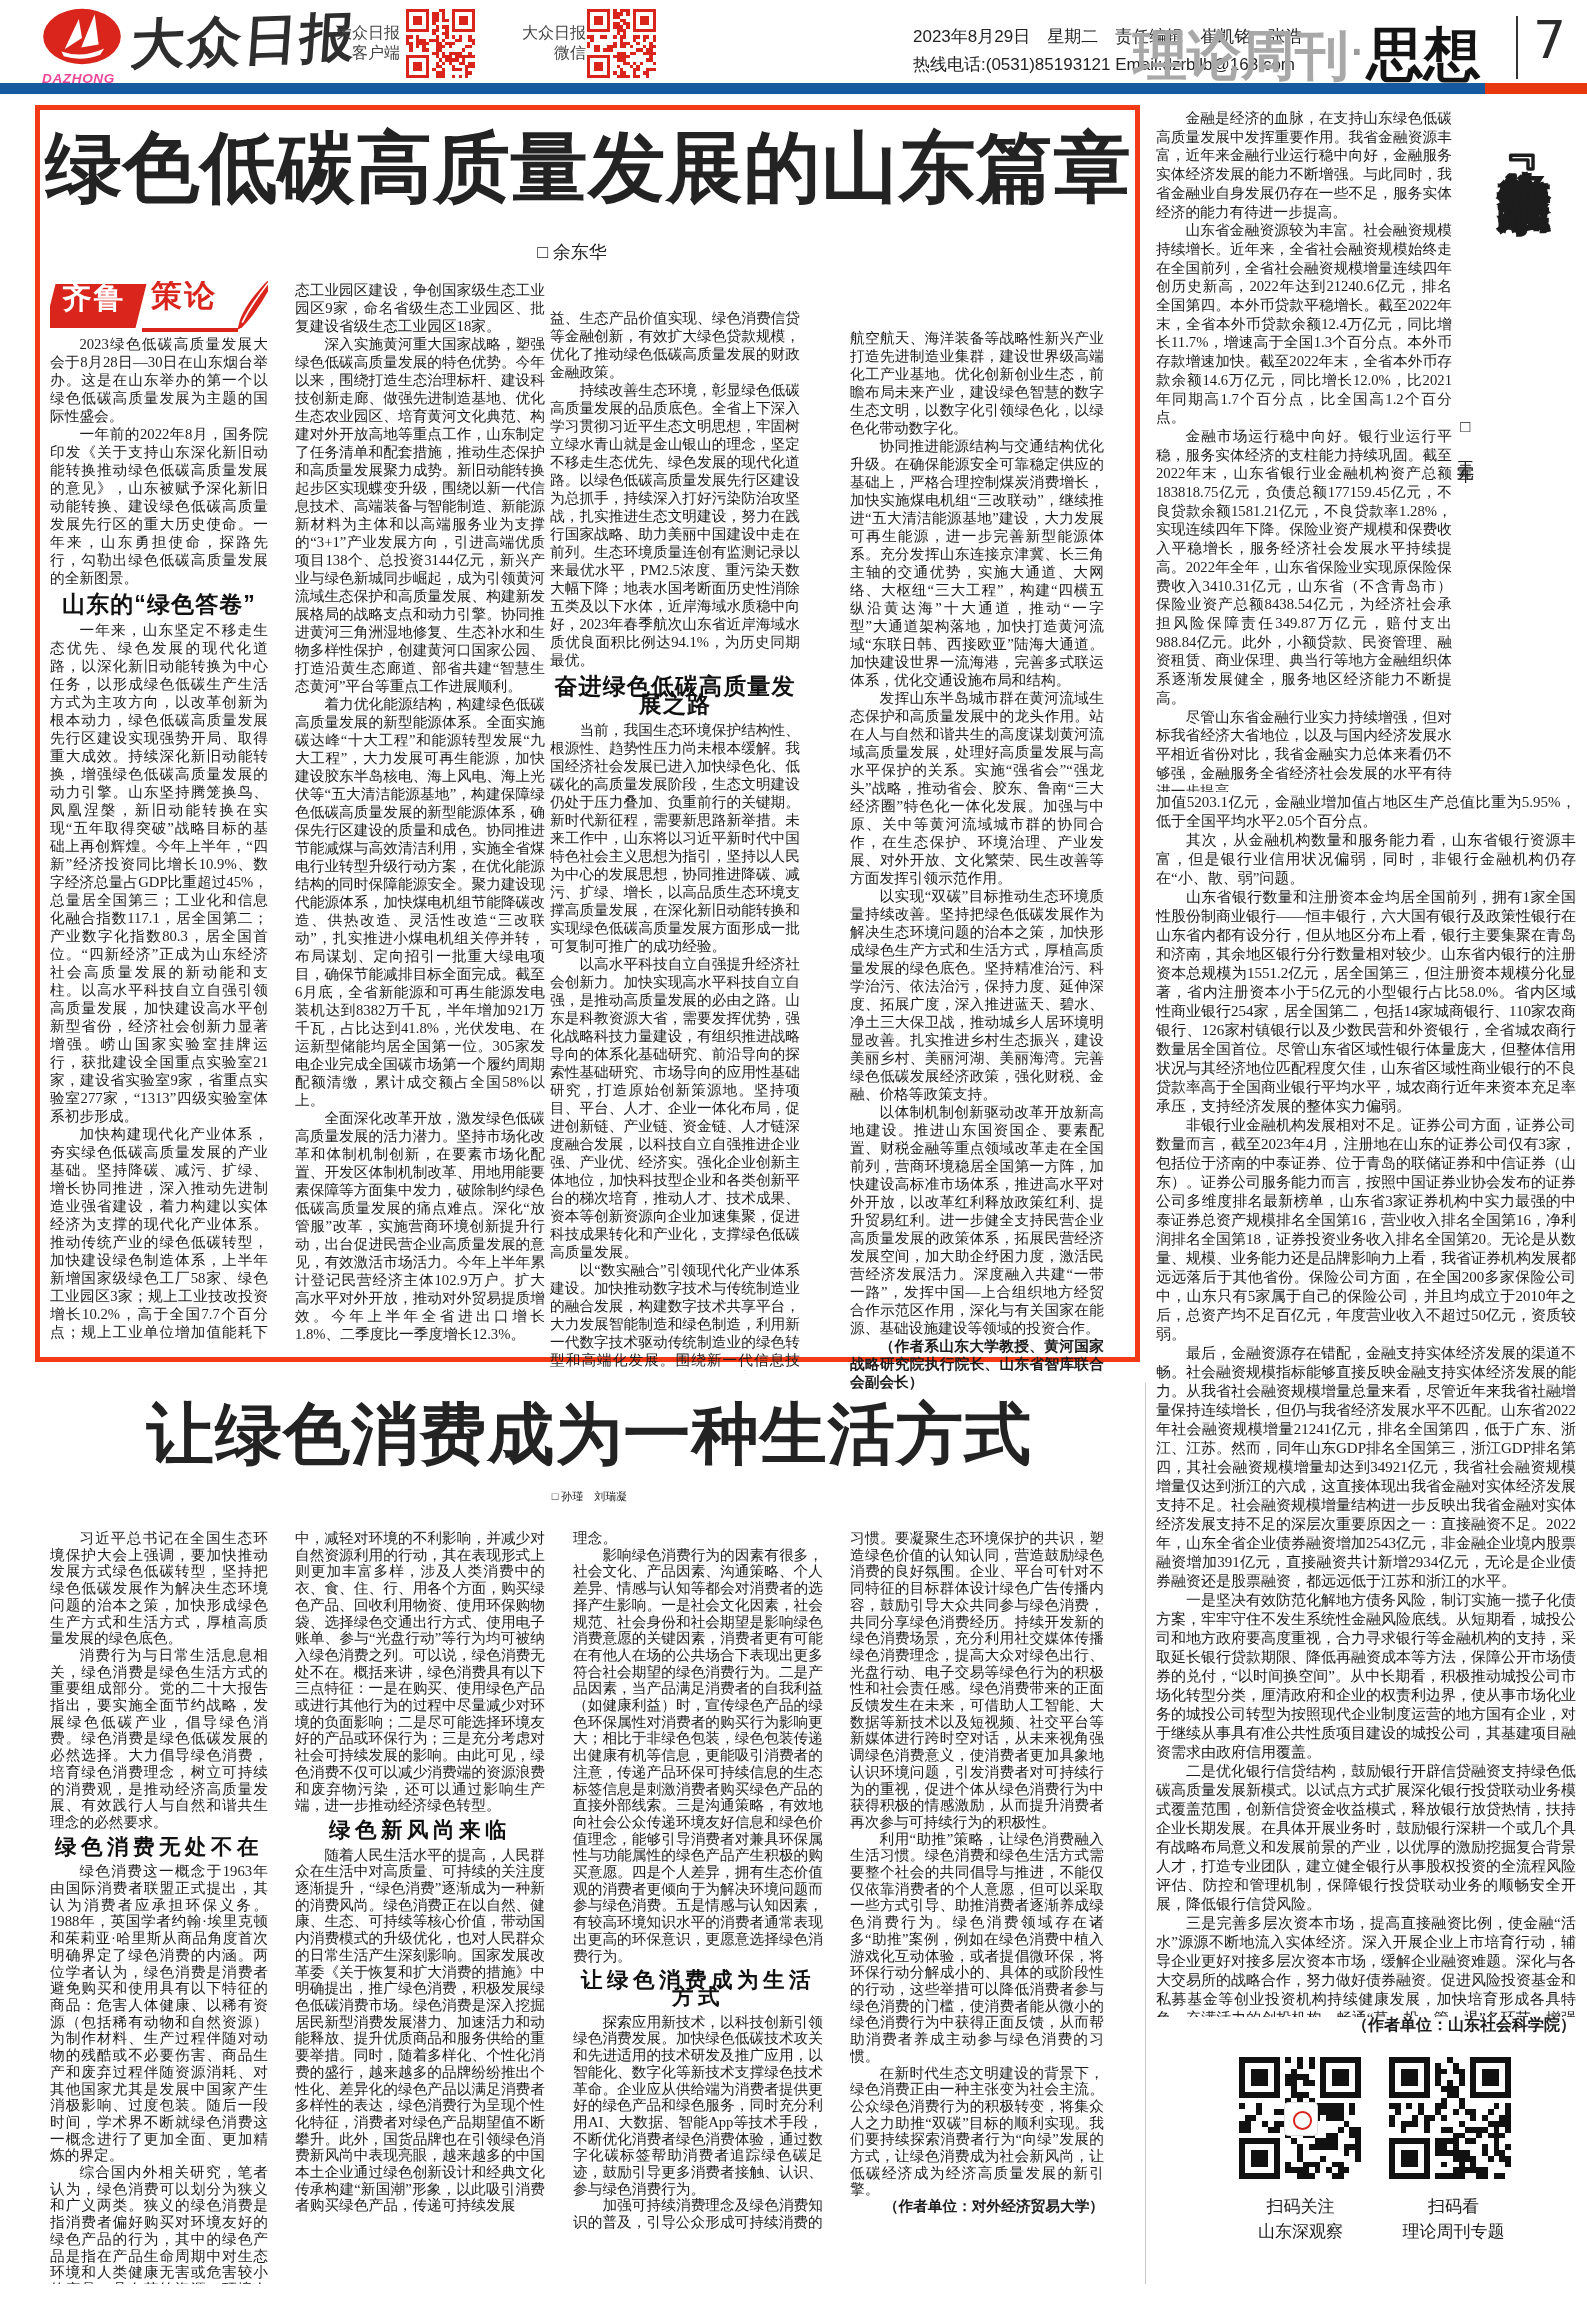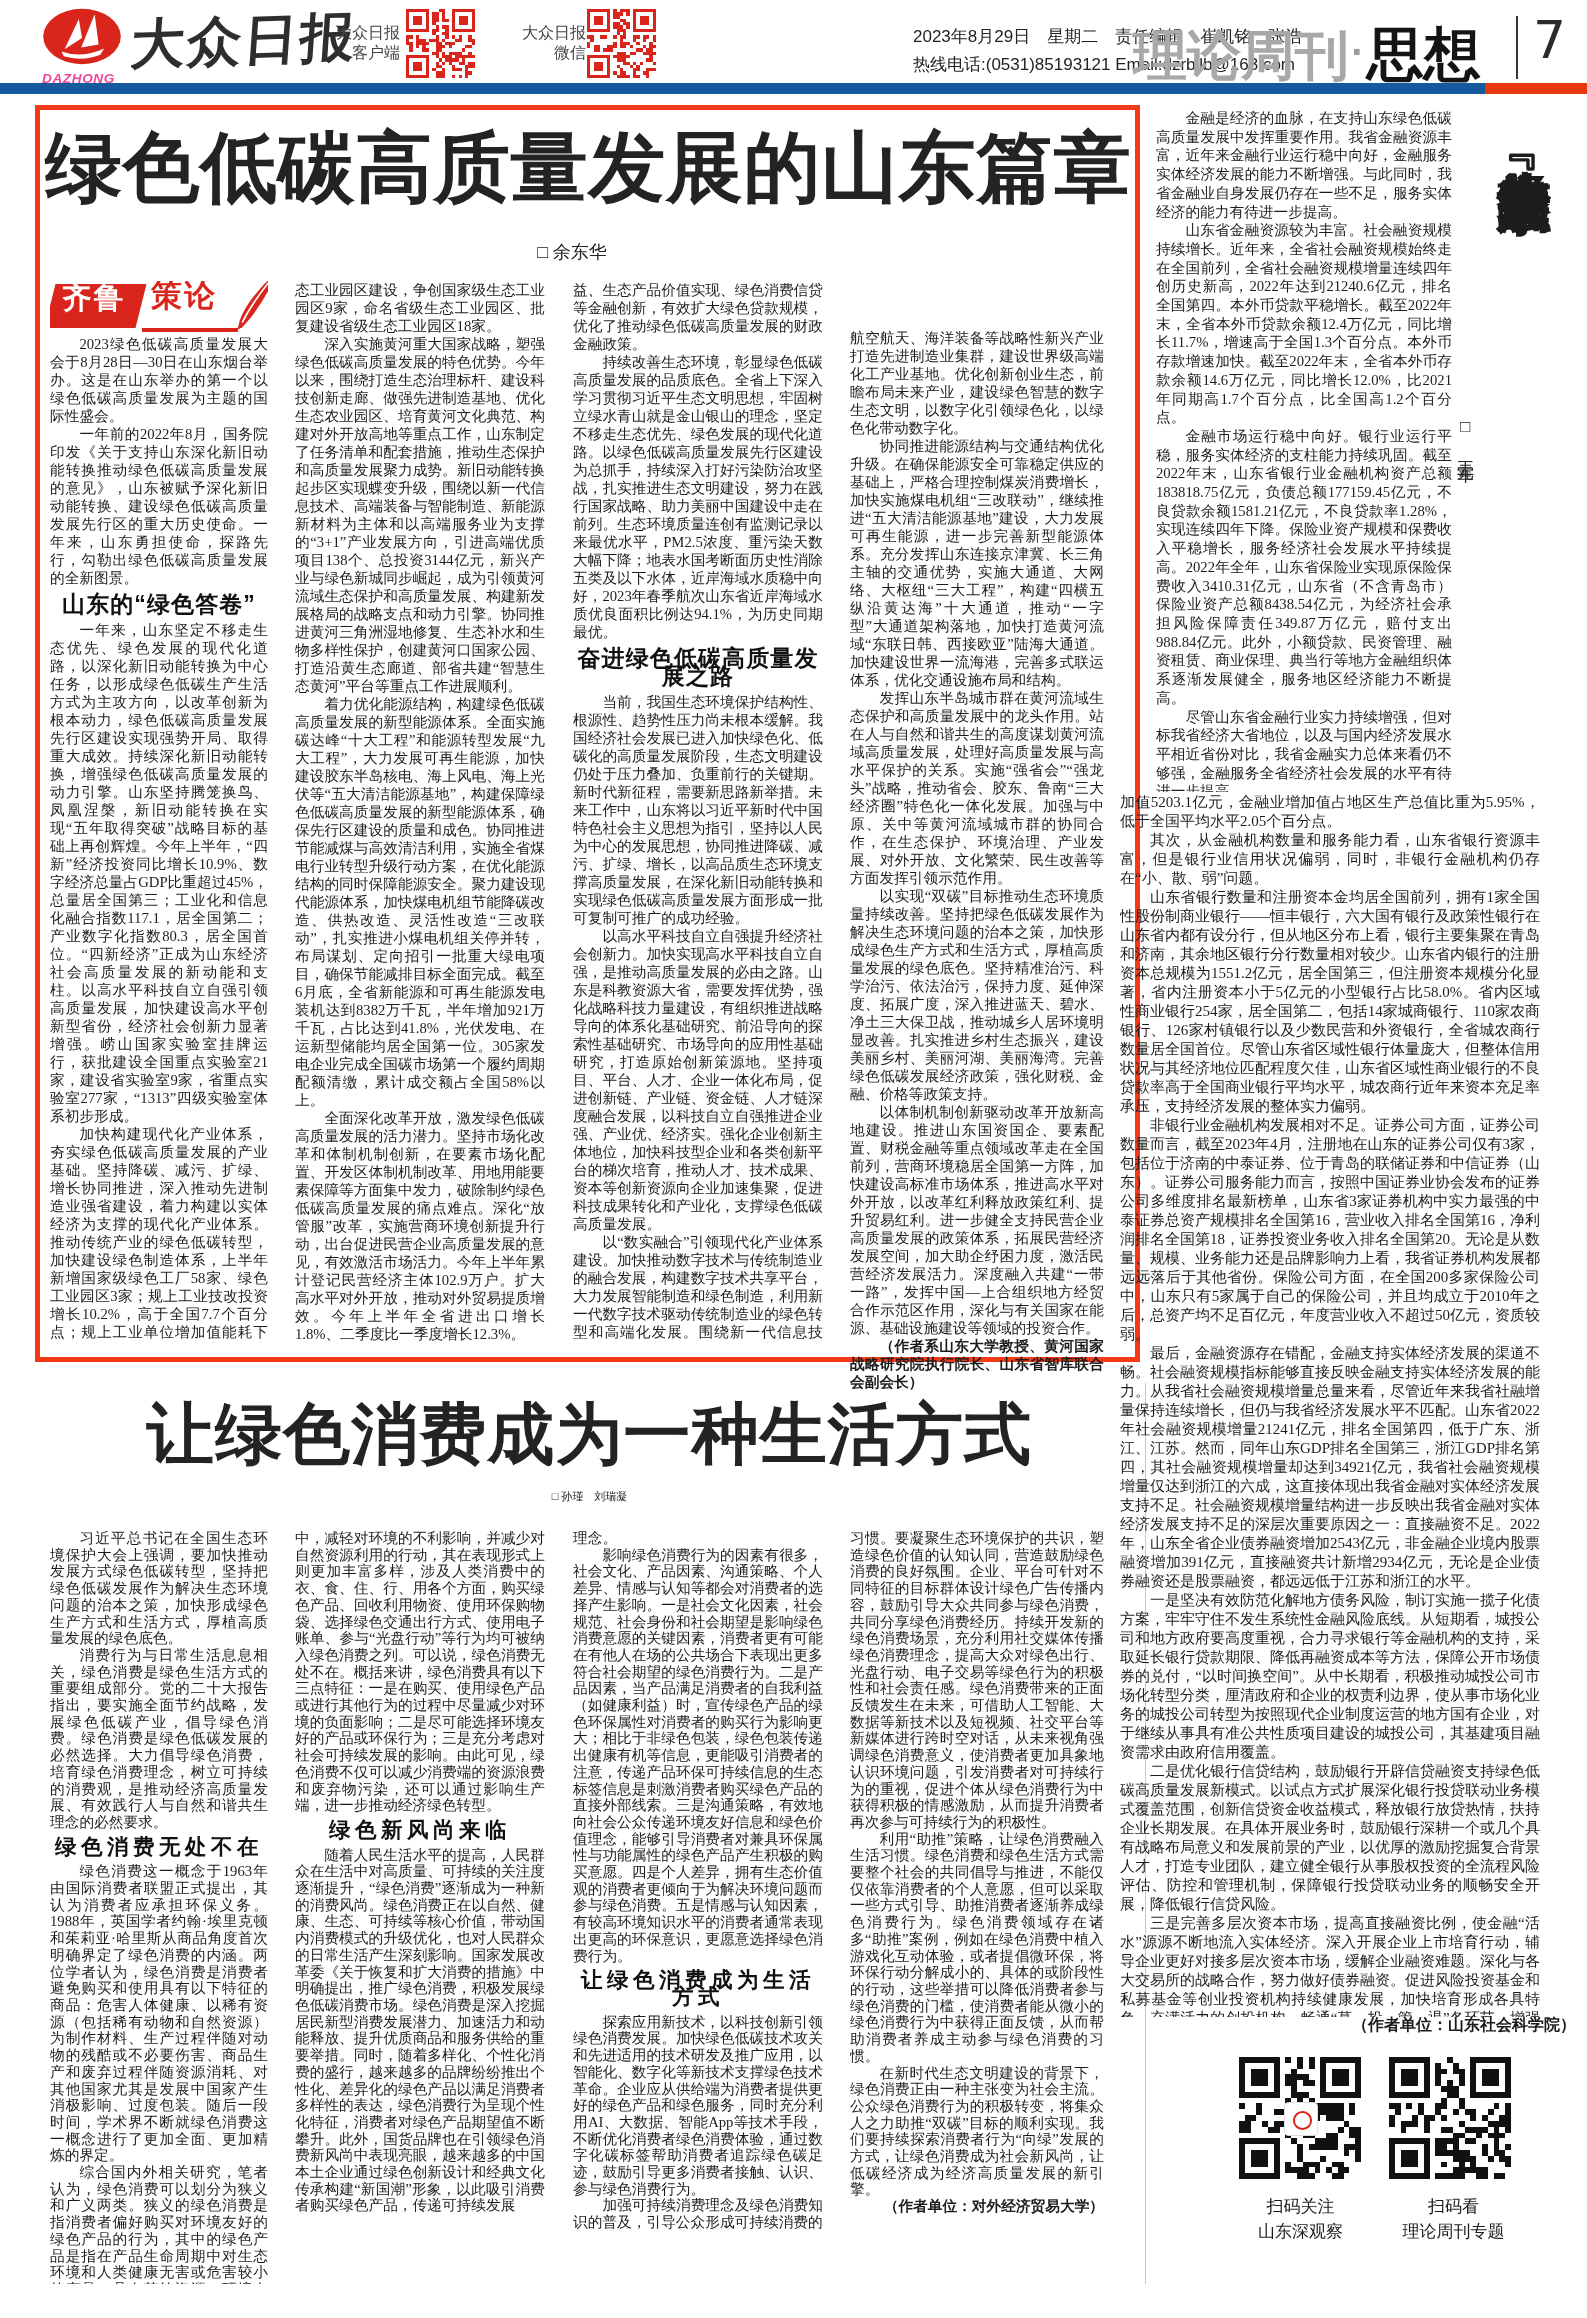--- a/index.html
+++ b/index.html
@@ -39,38 +39,38 @@
   
   .col{position:absolute;overflow:hidden;text-align:justify;}
   .col p{margin:0;text-indent:2em;}
   .col p.cont{text-indent:0;}
   .col h3{margin:8px 0 8px 0;text-align:center;font-size:23px;color:#111;font-family:"Liberation Sans",sans-serif;}
   .col .attr{font-weight:bold;text-indent:2em;}
   .col .attr-r{font-weight:bold;text-align:right;text-indent:0;}
   .mcol{top:281px;height:1062px;font-size:14.7px;line-height:18px;}
   #m-col1{left:50px;width:218px;}
   #m-col2{left:295px;width:250px;}
-  #m-col3{left:573px;width:250px;}
+  #m-col3{left:550px;width:250px;margin-top:28px;}
   #m-col4{left:850px;width:254px;margin-top:48px;}
   #m-col1 h3,#m-col3 h3{letter-spacing:1.1px;}
   
   #bottom-headline{left:37px;top:1389px;width:1105px;text-align:center;font-weight:900;font-size:67px;color:#232323;white-space:nowrap;letter-spacing:1.1px;}
   #bottom-byline{left:37px;top:1489px;width:1105px;text-align:center;font-size:11px;color:#222;}
   .bcol{top:1530px;height:754px;font-size:14.7px;line-height:16.7px;}
   .bcol h3{letter-spacing:4.5px;font-size:21.5px;}
   #b-col1{left:50px;width:218px;}
   #b-col2{left:295px;width:250px;}
   #b-col3{left:573px;width:250px;}
   #b-col4{left:850px;width:254px;}
   #side-rule{left:1145px;top:1383px;width:1.1px;height:901px;background:#c9c9c9;}
   
   #sb-narrow{left:1156px;top:109px;width:296px;height:683px;font-size:14.7px;line-height:18.7px;}
   #sb-author{left:1454px;top:417px;height:147px;writing-mode:vertical-rl;font-size:17px;color:#222;letter-spacing:3.4px;}
   #sb-headline{left:1487px;top:127px;height:674px;writing-mode:vertical-rl;font-weight:900;font-size:54px;color:#1d1d1d;line-height:74px;letter-spacing:1.1px;}
-  #sb-wide{left:1120px;top:793px;width:420px;height:1224px;font-size:15px;line-height:19px;}
+  #sb-wide{left:1156px;top:793px;width:420px;height:1224px;font-size:15px;line-height:19px;}
   #sb-attr{left:1156px;top:2015px;width:420px;text-align:right;font-weight:bold;font-size:16px;}
   #qr3{left:1239px;top:2057px;width:122px;height:122px;}
   #qr4{left:1389px;top:2057px;width:122px;height:122px;}
   .qr-cap{font-size:17px;color:#1a1a1a;text-align:center;line-height:25px;}
   #qr3-cap{left:1207px;top:2194px;width:187px;}
   #qr4-cap{left:1360px;top:2194px;width:187px;}
   .qr-logo{position:absolute;left:50%;top:50%;width:32px;height:32px;margin:-16px 0 0 -16px;background:#fff;border-radius:4.5px;border:1.1px solid #ddd;}
   .qr-logo:after{content:"";position:absolute;left:8px;top:8px;width:14.7px;height:14.7px;border-radius:50%;border:2.8px solid #d9251c;}
 </style>
 </head>

